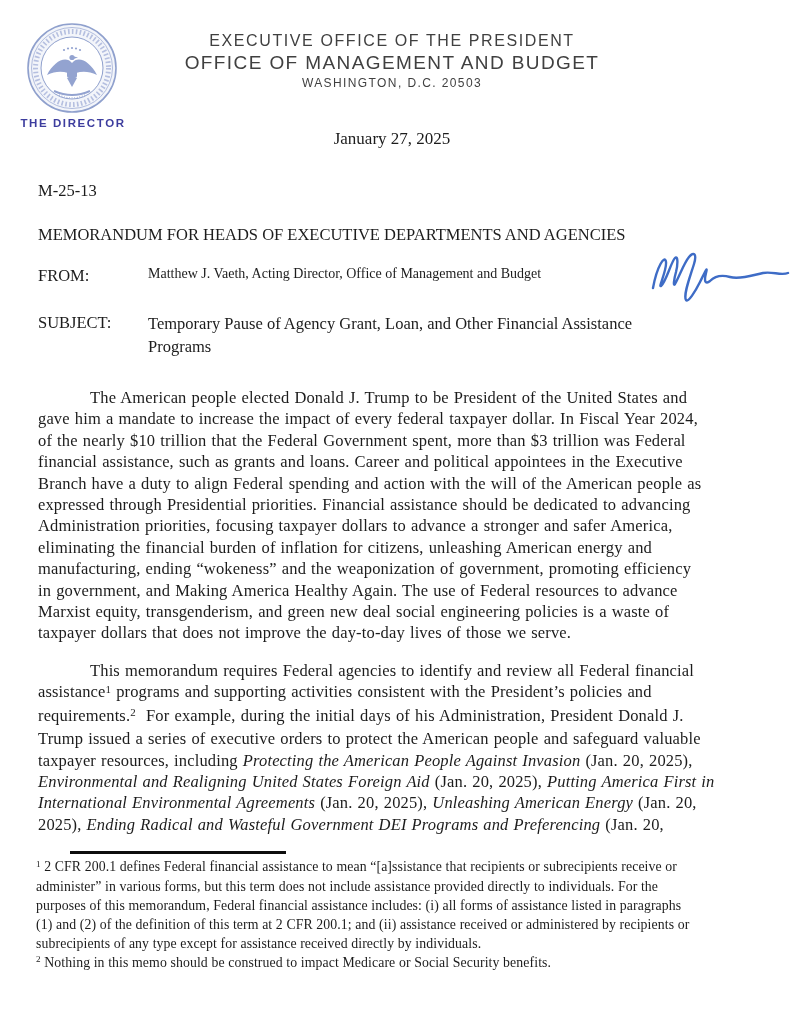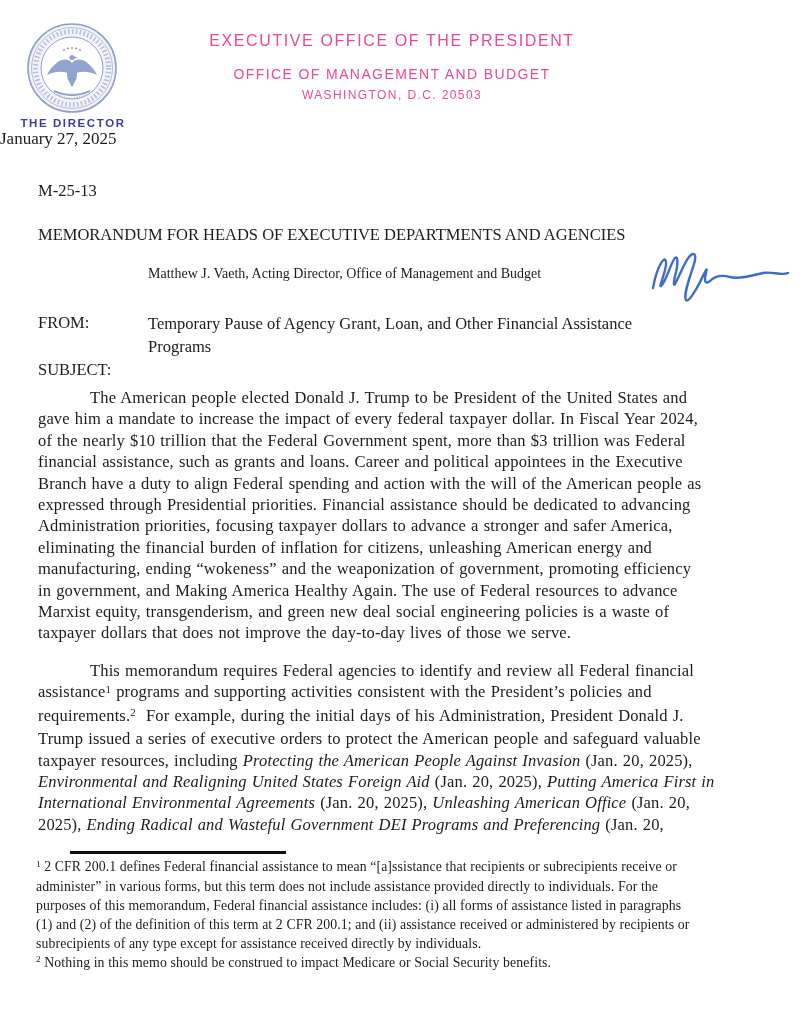--- a/index.html
+++ b/index.html
@@ -11,30 +11,30 @@
   }
   
   .seal { position:absolute; left:26px; top:20px; width:92px; height:96px; }
   .director {
     position:absolute; left:18px; top:117px; width:110px; text-align:center;
     font-family:"Liberation Sans", sans-serif; font-weight:bold;
     font-size:11.5px; letter-spacing:1.6px; color:#3d3d9e;
   }
   .letterhead {
     position:absolute; left:0; top:31px; width:784px; text-align:center;
-    font-family:"Liberation Sans", sans-serif; color:#ec4899;
+    font-family:"Liberation Sans", sans-serif; color:#404040;
   }
   .lh1 { font-size:16px; letter-spacing:1.6px; line-height:19px; }
-  .lh2 { font-size:14px; letter-spacing:1.4px; line-height:17px; margin-top:16px; }
+  .lh2 { font-size:19px; letter-spacing:1.4px; line-height:17px; margin-top:4px; }
   .lh3 { font-size:12px; letter-spacing:1.4px; line-height:15px; margin-top:5px; }
   
-  .date { position:absolute; left:0; top:129px; width:784px; text-align:left; font-size:17px; }
+  .date { position:absolute; left:0; top:129px; width:784px; text-align:center; font-size:17px; }
   .memo-number { position:absolute; left:38px; top:181px; font-size:16.5px; }
   .memo-for { position:absolute; left:38px; top:225px; font-size:16.5px; white-space:pre; }
-  .row-label { position:absolute; left:38px; font-size:16.5px;margin-top:47px; }
+  .row-label { position:absolute; left:38px; font-size:16.5px; }
   .from-value { position:absolute; left:148px; top:266px; font-size:14px; white-space:pre; }
   .subject-value { position:absolute; left:148px; top:313px; font-size:16.5px; }
   .subject-value .line { line-height:22.5px; }
   .signature { position:absolute; left:645px; top:246px; width:150px; height:58px; }
   
   .para {
     position:absolute; left:38px; width:740px;
     font-size:16.5px; line-height:21.4px;
     letter-spacing:0.15px; word-spacing:0.8px;
   }
@@ -122,21 +122,21 @@
       <div class="line"><span>Marxist equity, transgenderism, and green new deal social engineering policies is a waste of</span></div>
       <div class="line"><span>taxpayer dollars that does not improve the day-to-day lives of those we serve.</span></div>
     </div>
   <div class="para p2">
       <div class="line"><span>This memorandum requires Federal agencies to identify and review all Federal financial</span></div>
       <div class="line"><span>assistance</span><span class="sup">1</span><span> programs and supporting activities consistent with the President’s policies and</span></div>
       <div class="line"><span>requirements.</span><span class="sup">2</span><span>  For example, during the initial days of his Administration, President Donald J.</span></div>
       <div class="line"><span>Trump issued a series of executive orders to protect the American people and safeguard valuable</span></div>
       <div class="line"><span>taxpayer resources, including </span><span class="it">Protecting the American People Against Invasion</span><span> (Jan. 20, 2025),</span></div>
       <div class="line"><span class="it">Environmental and Realigning United States Foreign Aid</span><span> (Jan. 20, 2025), </span><span class="it">Putting America First in</span></div>
-      <div class="line"><span class="it">International Environmental Agreements</span><span> (Jan. 20, 2025), </span><span class="it">Unleashing American Office</span><span> (Jan. 20,</span></div>
+      <div class="line"><span class="it">International Environmental Agreements</span><span> (Jan. 20, 2025), </span><span class="it">Unleashing American Energy</span><span> (Jan. 20,</span></div>
       <div class="line"><span>2025), </span><span class="it">Ending Radical and Wasteful Government DEI Programs and Preferencing</span><span> (Jan. 20,</span></div>
     </div>
 
   <div class="footrule"></div>
   <div class="footnotes">
     <div>
         <div class="line"><span class="sup">1</span><span> 2 CFR 200.1 defines Federal financial assistance to mean “[a]ssistance that recipients or subrecipients receive or</span></div>
         <div class="line"><span>administer” in various forms, but this term does not include assistance provided directly to individuals. For the</span></div>
         <div class="line"><span>purposes of this memorandum, Federal financial assistance includes: (i) all forms of assistance listed in paragraphs</span></div>
         <div class="line"><span>(1) and (2) of the definition of this term at 2 CFR 200.1; and (ii) assistance received or administered by recipients or</span></div>

